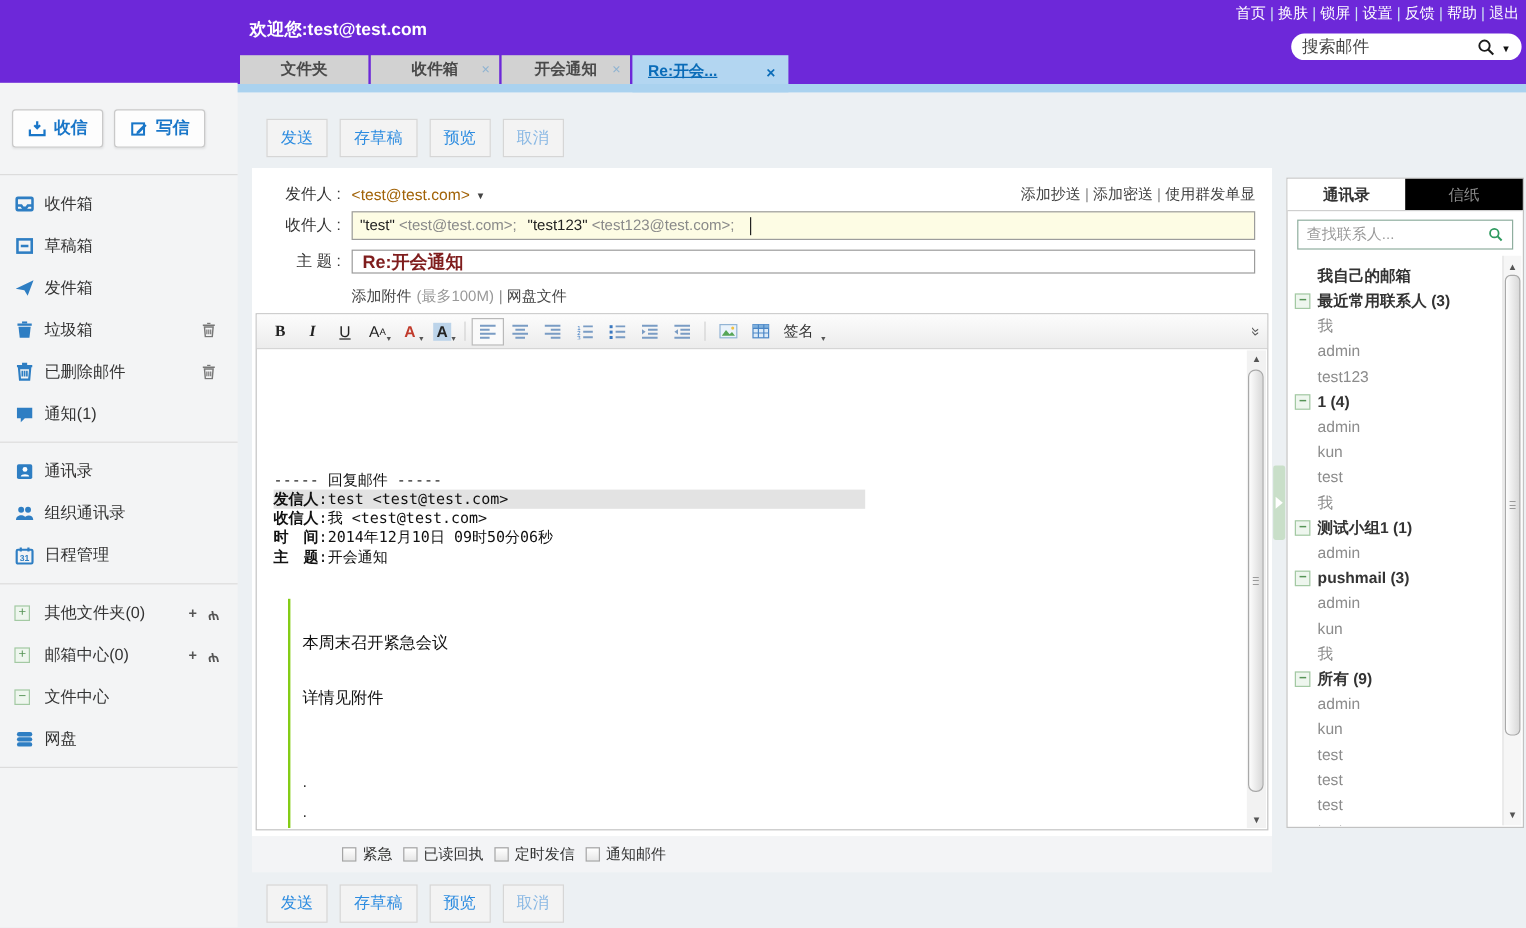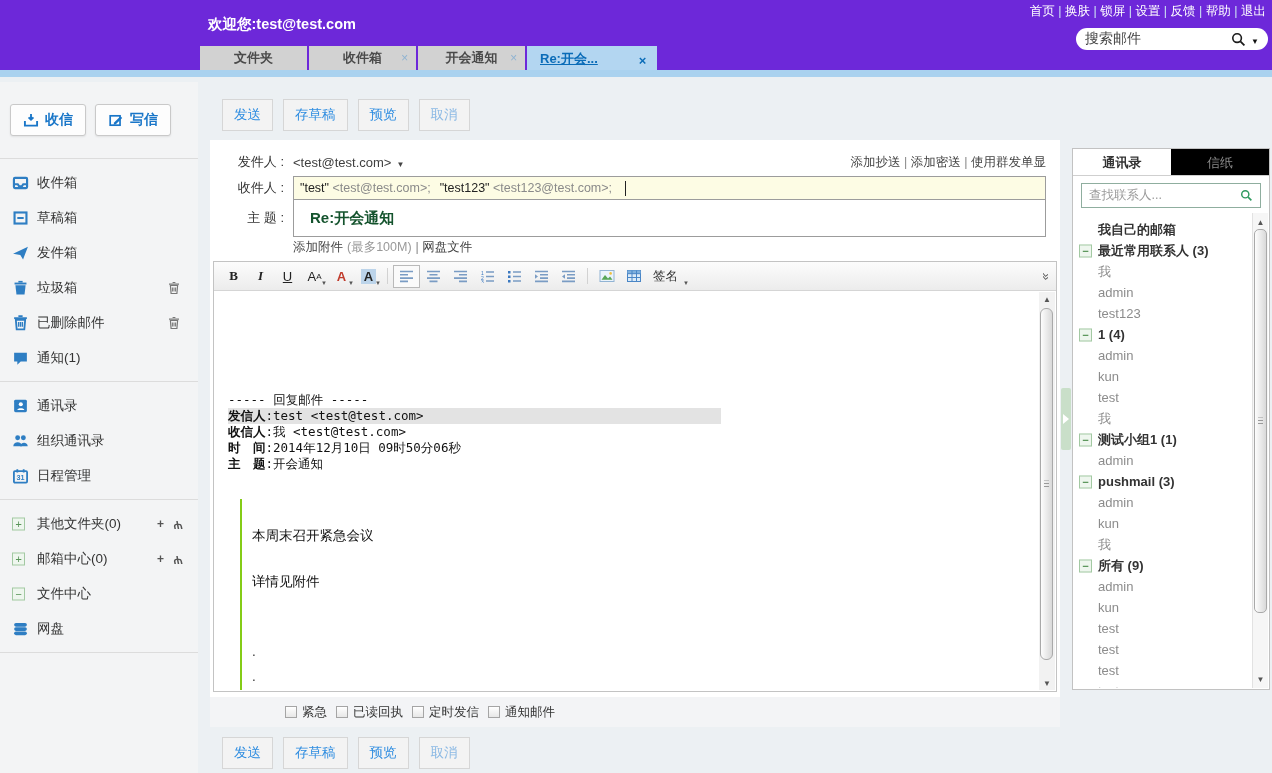--- a/index.html
+++ b/index.html
@@ -17,21 +17,21 @@
   .searchbox .ph { font-size:14px; color:#444; flex:1; }
   .searchbox .caret-down::before { content:"▼"; font-size:8px; color:#111; margin-left:5px; }
 
   .tabs { position:absolute; left:200px; top:46px; height:31px; display:flex; }
   .tab { width:107px; height:24px; background:#d2d2d2; margin-right:2px; text-align:center; line-height:24px; font-size:13px; font-weight:bold; color:#4a4a4a; position:relative; cursor:pointer; }
   .tab .x::before { content:"×"; position:absolute; right:8px; top:0; font-size:12px; font-weight:normal; color:#8fb3d1; }
   .tab.active { width:130px; height:31px; background:#b3d6f1; color:#0a6cb8; line-height:26px; text-align:left; padding-left:13px;text-decoration:underline; }
   .tab.active .x::before { color:#0a6cb8; font-weight:bold; font-size:13px; right:11px; top:2px; }
 
   
-  .sidebar { position:absolute; left:0; top:82px; width:198px; bottom:0; background:#f3f4f5; }
+  .sidebar { position:absolute; left:0; top:69px; width:198px; bottom:0; background:#f3f4f5; }
   .side-btns { padding:22px 0 16px 10px; display:flex; gap:9px; }
   .btn-main { display:inline-flex; align-items:center; gap:6px; background:#fdfdfd; border:1px solid #c9c9c9; border-radius:3px; padding:6px 12px; color:#1976c8; font-weight:bold; font-size:14px; cursor:pointer; box-shadow:0 1px 2px rgba(0,0,0,.08); }
   .divider { border-top:1px solid #dcdcdc; margin:6px 0; }
   .side-item { position:relative; height:35px; display:flex; align-items:center; padding-left:37px; font-size:13.5px; color:#333; cursor:pointer; }
   .side-item .ic { position:absolute; left:12px; top:50%; transform:translateY(-50%); width:17px; height:17px; }
   .side-item .mini-trash { position:absolute; right:18px; top:50%; transform:translateY(-50%); width:12px; height:13px; cursor:pointer; }
   .side-item .row-tools { position:absolute; right:16px; top:50%; transform:translateY(-50%); display:flex; gap:9px; color:#555; font-size:12px; font-weight:bold; }
   .plus-glyph::before { content:"+"; }
   .psi-glyph { display:inline-block; transform:scaleY(-1); font-size:11px; }
   .psi-glyph::before { content:"Ψ"; }
@@ -43,32 +43,32 @@
   .btnrow { position:absolute; display:flex; gap:10px; }
   .btnrow.top { left:222px; top:99px; }
   .btnrow.bottom { left:222px; top:737px; }
   .cbtn { background:#f3f3f3; border:1px solid #d6d6d6; padding:6px 11px; font-size:13.5px; color:#2d8ce0; cursor:pointer; }
   .cbtn.cancel { color:#8bb9e4; }
 
   .card { position:absolute; left:210px; top:140px; width:850px; height:557px; background:#fff; }
   .frow { position:absolute; left:12px; right:14px; display:flex; align-items:center; }
   .flabel { width:62px; text-align:right; margin-right:9px; font-size:13px; color:#333; flex:none; }
   .row-from { top:12px; height:20px; }
-  .from-val { color:#404040; font-size:13px;text-align:center; }
+  .from-val { color:#a16207; font-size:13px;text-align:center; }
   .from-caret::before { content:"▼"; font-size:8px; color:#444; margin-left:5px; }
   .cc-links { margin-left:auto; font-size:12.5px; }
   .cc-links a { color:#444; text-decoration:none; cursor:pointer; }
   .cc-links a:not(:first-child)::before { content:" | "; color:#888; }
   .row-to { top:36px; height:24px; }
   .to-input { flex:1; height:24px; background:#fdfce4; border:1px solid #9c9c9c; display:flex; align-items:center; padding:0 6px; font-size:12.5px; cursor:text; overflow:hidden; white-space:nowrap; }
   .to-input .nm { color:#222; }
   .to-input .em { color:#8a8a8a; margin-right:9px; }
   .to-cursor { width:1px; height:15px; background:#222; margin-left:4px; }
   .row-subj { top:65px; height:26px; }
-  .subj-input { flex:1; height:38px; background:#fff; border:1px solid #9c9c9c; display:flex; align-items:center; padding:0 16px; font-size:15px; font-weight:bold; color:#14532d; cursor:text; }
+  .subj-input { flex:1; height:20px; background:#fff; border:1px solid #9c9c9c; display:flex; align-items:center; padding:0 8px; font-size:15px; font-weight:bold; color:#7f1d1d; cursor:text; }
   .row-attach { top:98px; height:18px; padding-left:71px; font-size:12.5px; }
   .row-attach a { color:#444; text-decoration:none; cursor:pointer; }
   .row-attach .hint { color:#999; margin:0 4px; }
   .row-attach .nd::before { content:"| "; color:#888; }
 
   
   .editor { position:absolute; left:3px; right:3px; top:121px; height:431px; border:1px solid #c3c3c3; background:#fff; }
   .etoolbar { height:29px; background:linear-gradient(#fcfcfc,#ececec); border-bottom:1px solid #d5d5d5; display:flex; align-items:center; padding:0 6px; }
   .tb { width:27px; height:23px; display:inline-flex; align-items:center; justify-content:center; cursor:pointer; font-size:13px; color:#222; position:relative; }
   .tb.framed { border:1px solid #b9b9b9; background:#fafafa; }

